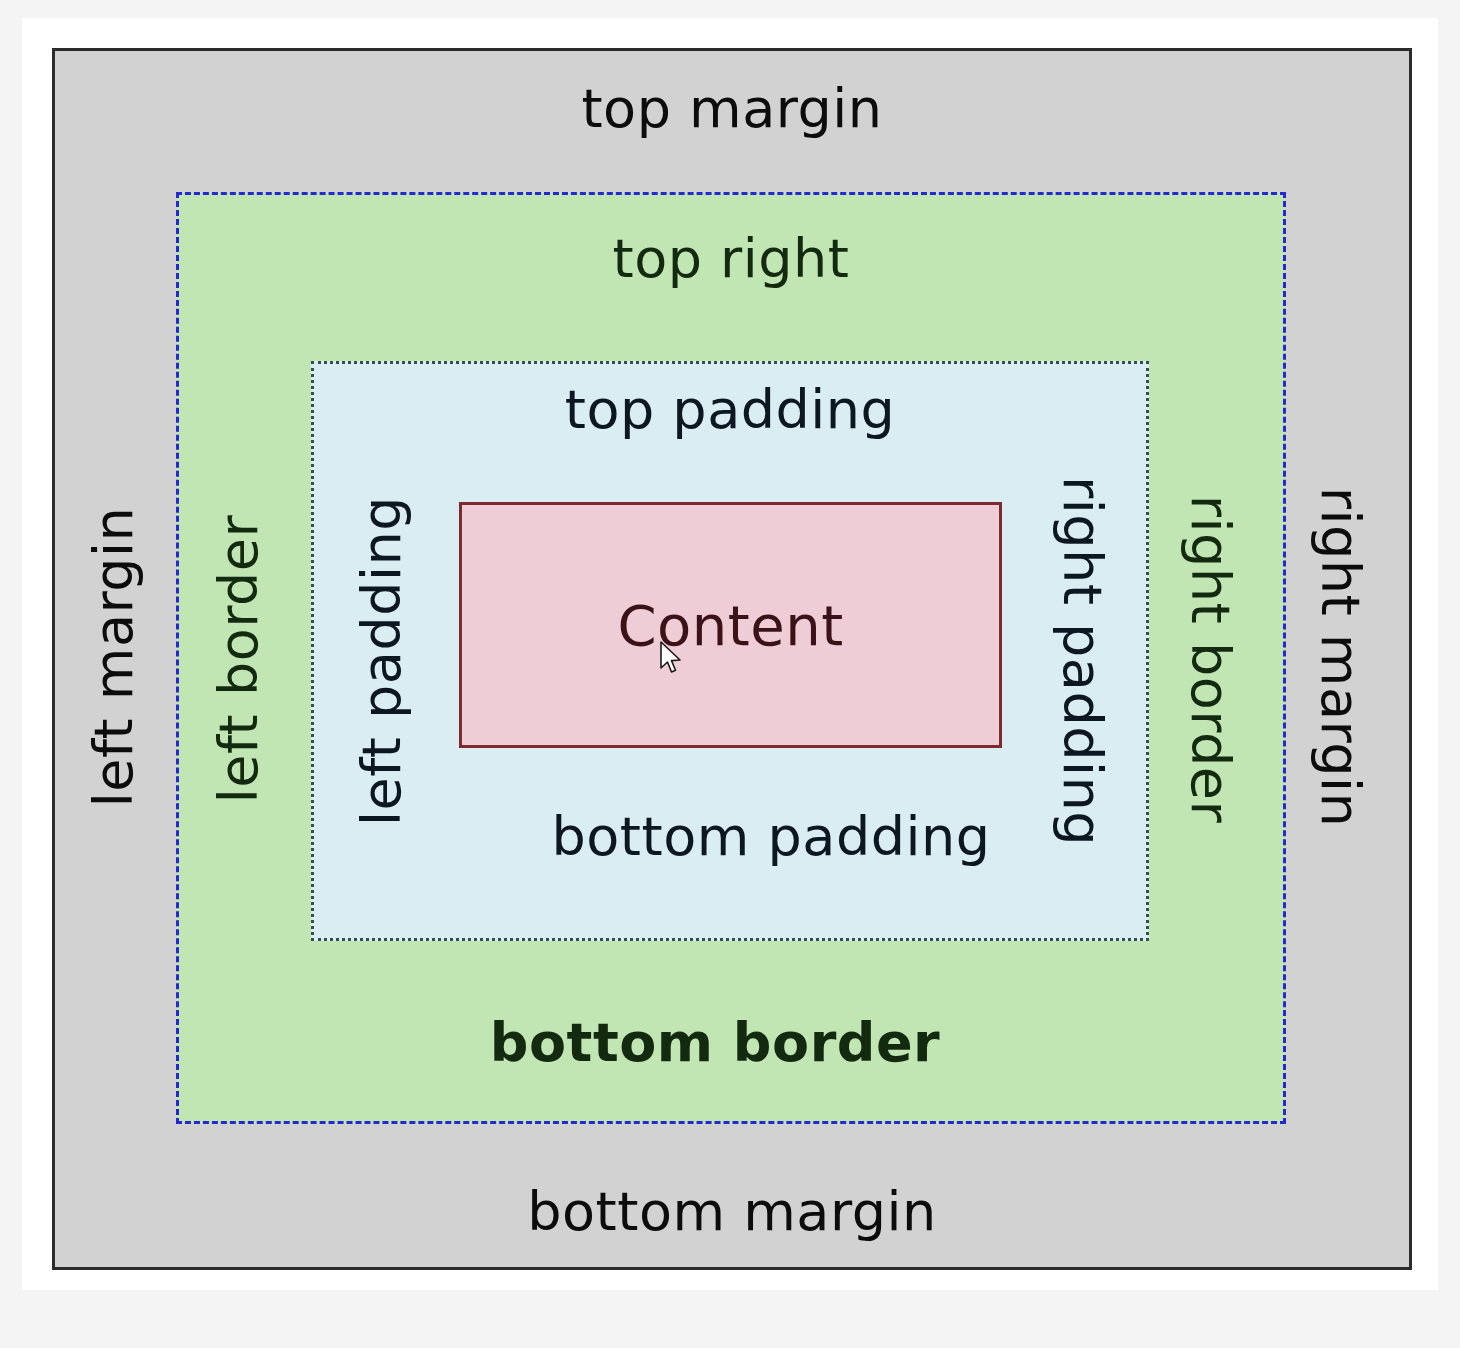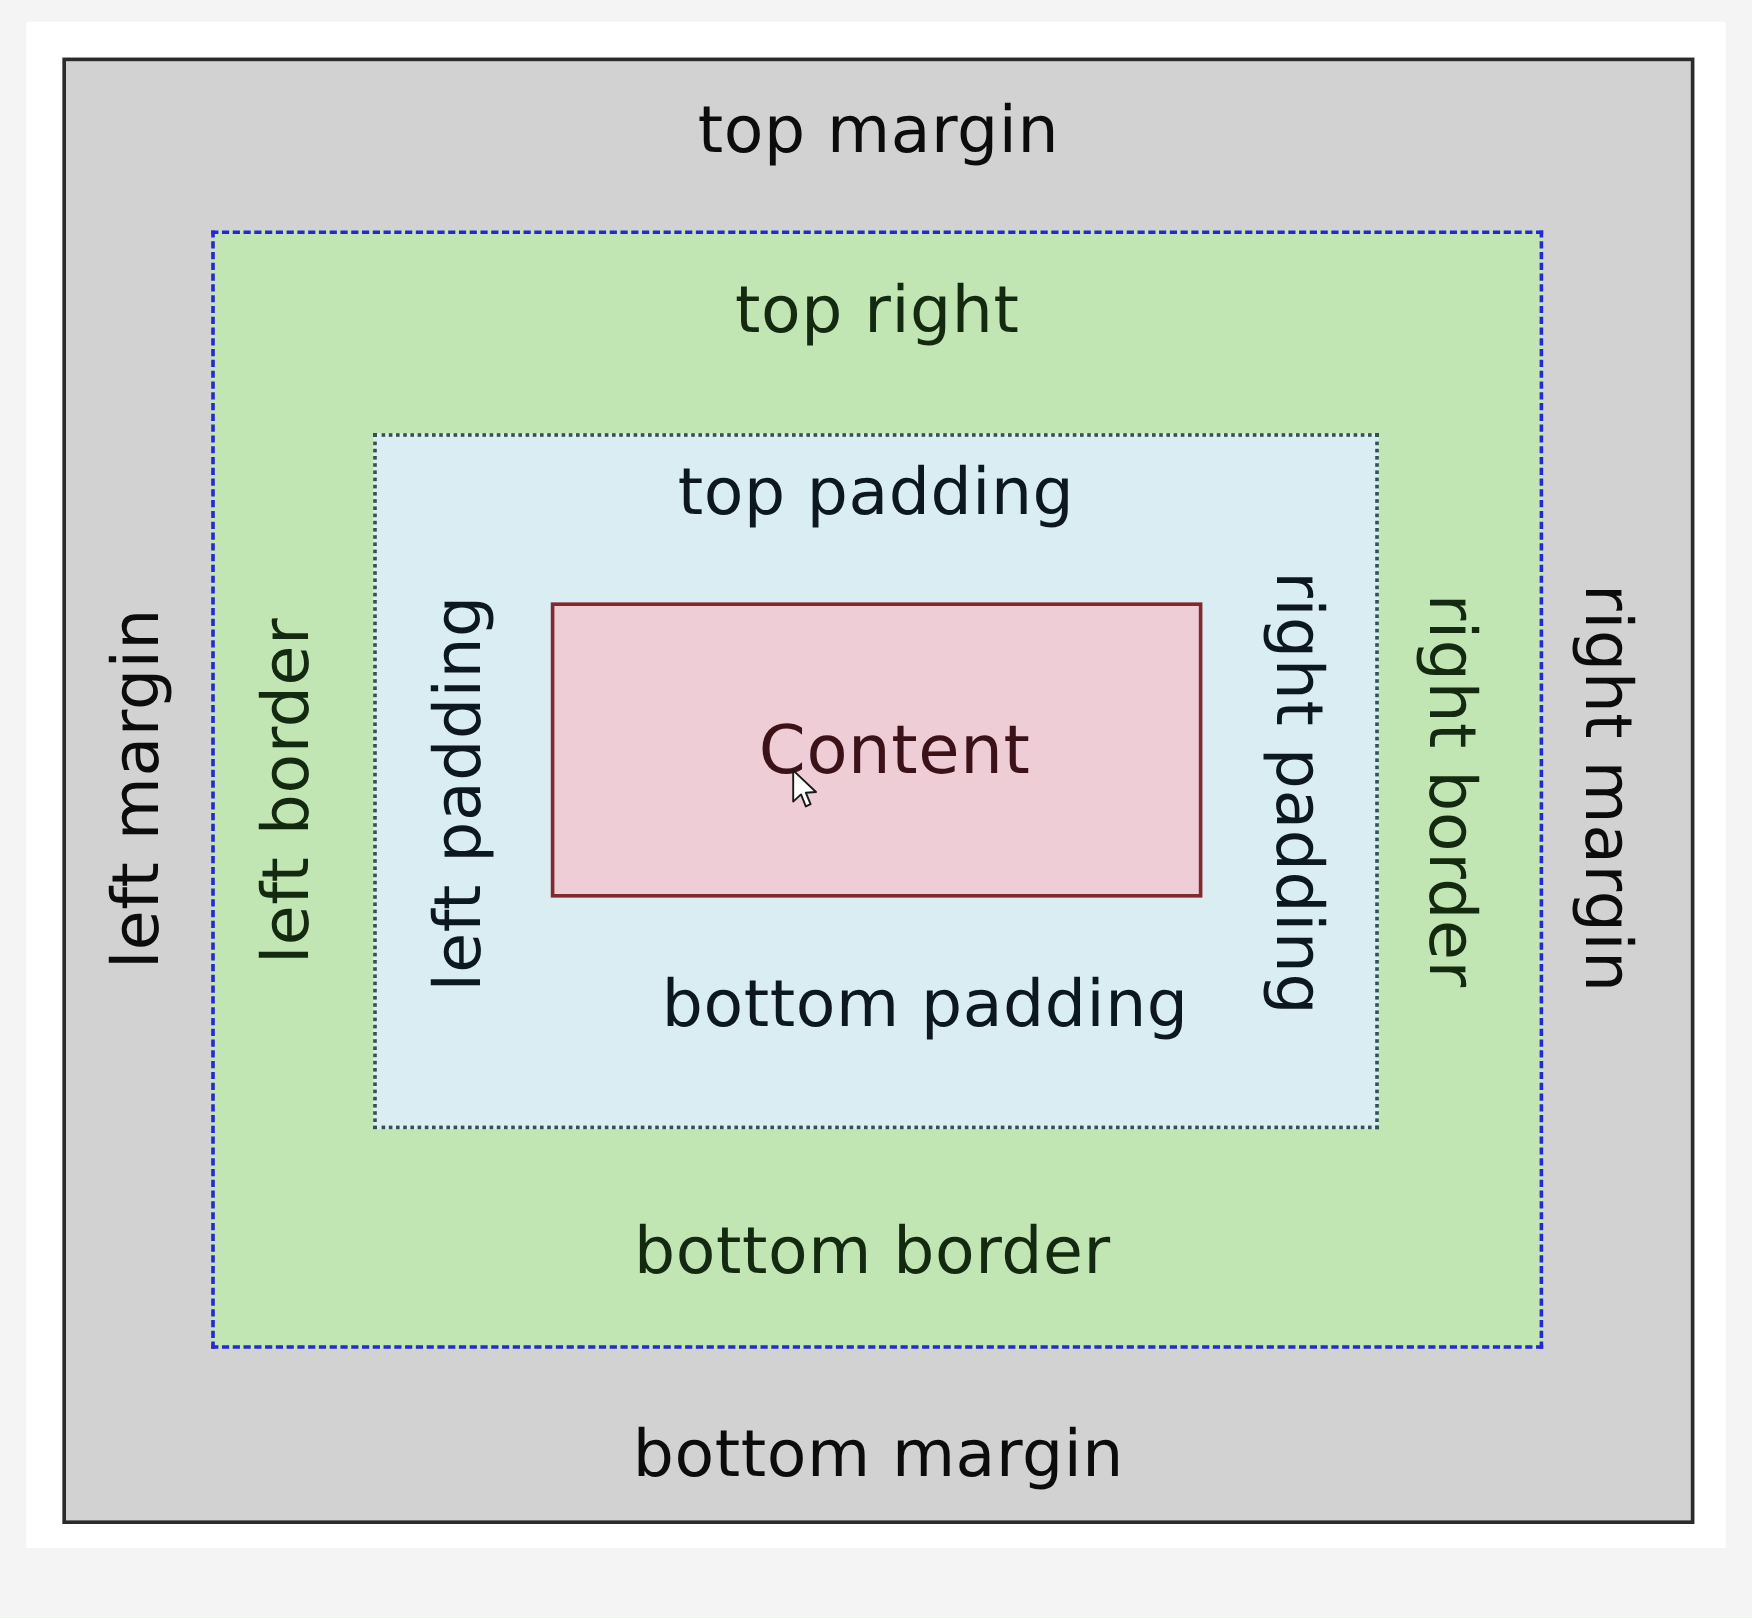--- a/index.html
+++ b/index.html
@@ -83,21 +83,21 @@
     white-space: nowrap;
     line-height: 1;
     font-weight: 400;
     letter-spacing: 0.5px;
     user-select: none;
   }
 
   .lbl-dark   { color: #0c0c0c; }
   .lbl-green  { color: #132a10; }
   .lbl-blue   { color: #0d1722; }
-  .lbl-maroon { color: #3a1218; padding-left: 15px; }
+  .lbl-maroon { color: #3a1218; }
 
   .rot-left  { transform: rotate(-90deg); transform-origin: center center; }
   .rot-right { transform: rotate(90deg);  transform-origin: center center; }
 
   
   .h-center {
     text-align: center;
   }
 
   
@@ -124,21 +124,21 @@
   <div class="label lbl-dark h-center" style="left:52px; top:1185px; width:1360px; font-size:54px;">bottom margin</div>
 
   <div class="label lbl-dark rot-left h-center" style="left:-106px; top:630px; width:440px; font-size:54px;">left margin</div>
 
   <div class="label lbl-dark rot-right h-center" style="left:1120px; top:630px; width:440px; font-size:54px;">right margin</div>
 
   <div class="border-box"></div>
 
   <div class="label lbl-green h-center" style="left:176px; top:232px; width:1110px; font-size:54px;">top right</div>
 
-  <div class="label lbl-green h-center" style="left:172px; top:1016px; width:1110px; font-size:54px;">bottom border</div>
+  <div class="label lbl-green h-center" style="left:160px; top:1016px; width:1110px; font-size:54px;font-weight:bold;">bottom border</div>
 
   <div class="label lbl-green rot-left h-center" style="left:29px; top:632px; width:420px; font-size:54px;">left border</div>
 
   <div class="label lbl-green rot-right h-center" style="left:1000px; top:632px; width:420px; font-size:54px;">right border</div>
 
   <div class="padding-box"></div>
 
   <div class="label lbl-blue h-center" style="left:311px; top:383px; width:838px; font-size:54px;">top padding</div>
 
   <div class="label lbl-blue h-center" style="left:311px; top:810px; width:838px; font-size:54px;margin-left:41px;">bottom padding</div>

